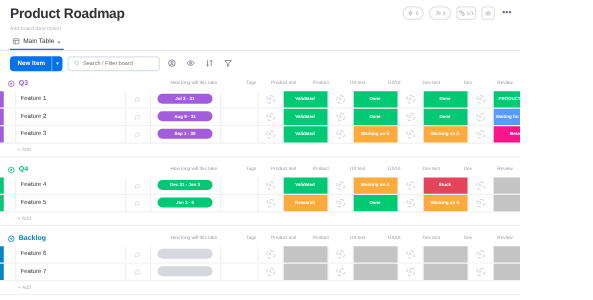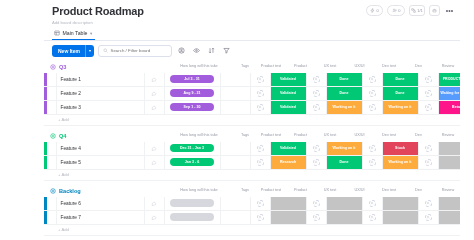--- a/index.html
+++ b/index.html
@@ -3,21 +3,21 @@
 <meta charset="utf-8">
 <style>
   * { box-sizing: border-box; margin: 0; padding: 0; }
   html, body {
     width: 474px; height: 236px;
     background: #ffffff;
     font-family: "Liberation Sans", sans-serif;
     overflow: hidden;
     color: #323338;
   }
-  .app { width: 416px; height: 236px; position: relative; display: flex; flex-direction: column; margin-left: 44px; }
+  .app { width: 416px; height: 236px; position: relative; display: flex; flex-direction: column; }
 
   
   .board-header {
     padding: 5px 8px 0 8px;
     position: relative;
     flex: 0 0 auto;
   }
   .board-title {
     font-size: 11px;
     font-weight: bold;

